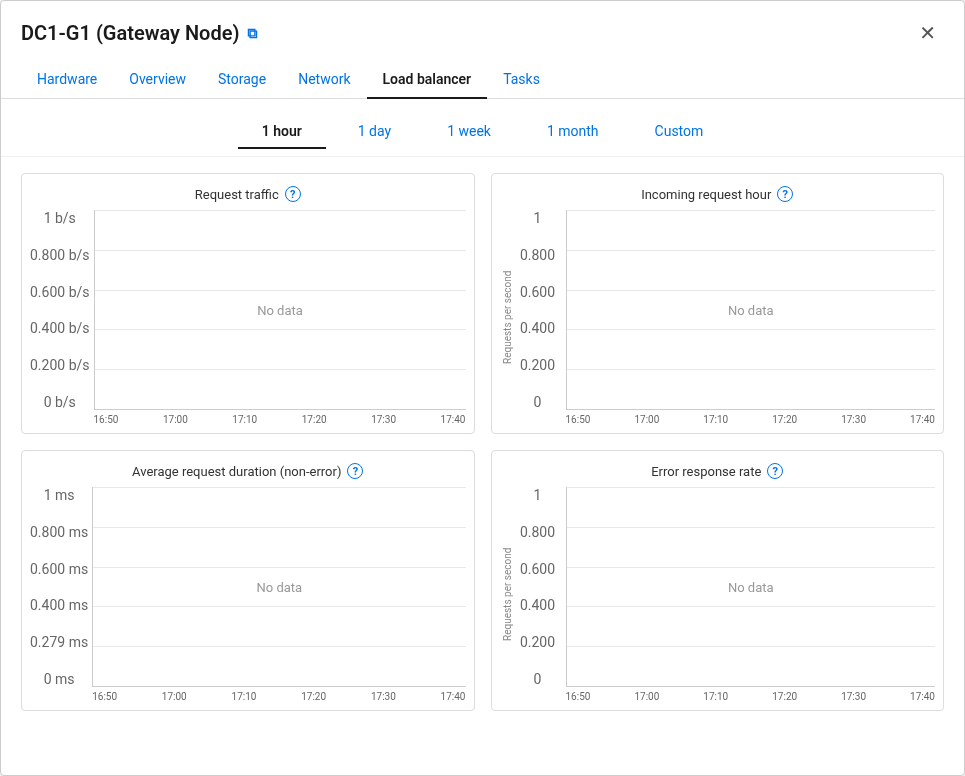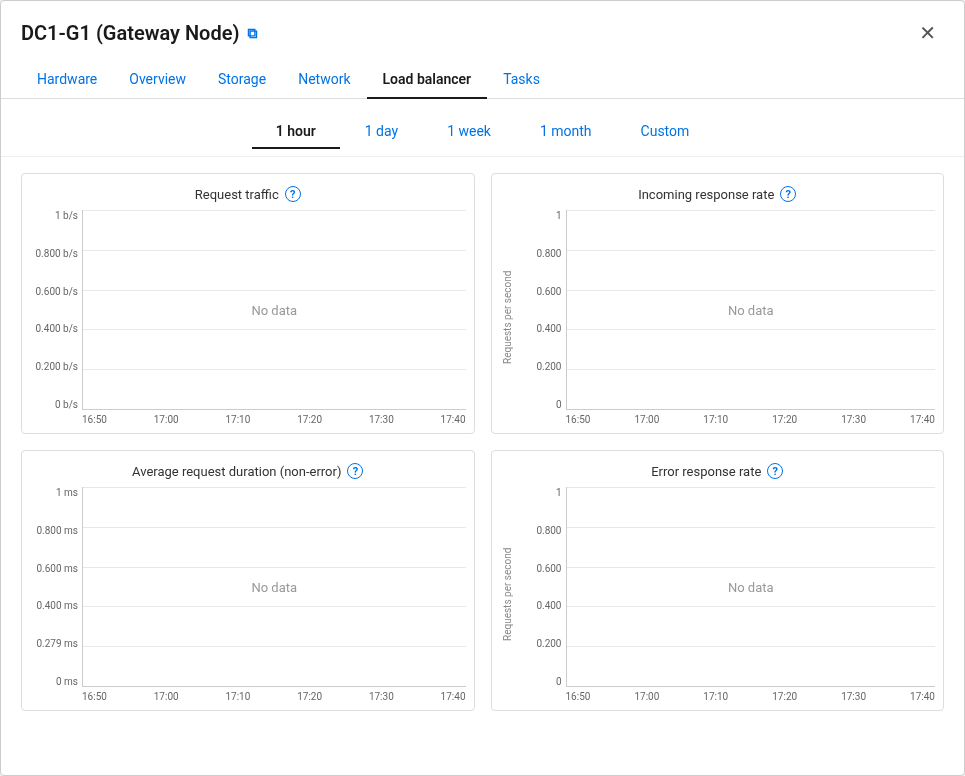--- a/index.html
+++ b/index.html
@@ -66,21 +66,21 @@
     }
     .nav-tab.active {
       color: #1a1a1a;
       border-bottom: 2px solid #1a1a1a;
       font-weight: 600;
       cursor: default;
     }
     .time-tabs {
       display: flex;
       justify-content: center;
-      gap: 1px;
+      gap: 8px;
       padding: 16px 0 8px 0;
       border-bottom: 1px solid #eee;
       align-items: center;
     }
     .time-tab {
       padding: 8px 24px;
       cursor: pointer;
       font-size: 14px;
       color: #0073e6;
       border-bottom: 2px solid transparent;
@@ -125,25 +125,25 @@
       display: inline-flex;
       align-items: center;
       justify-content: center;
       cursor: pointer;
       font-weight: bold;
     }
     .y-axis {
       display: flex;
       flex-direction: column;
       justify-content: space-between;
-      align-items: flex-end;
+      align-items: center;
       padding-right: 4px;
       min-width: 52px;
       height: 200px;
-      font-size: 10px;
+      font-size: 14px;
       color: #666;
     }
     .chart-with-yaxis {
       display: flex;
       flex-direction: row;
       width: 100%;
     }
     .chart-plot-area {
       flex: 1;
       position: relative;
@@ -249,21 +249,21 @@
             <span>17:20</span>
             <span>17:30</span>
             <span>17:40</span>
           </div>
         </div>
       </div>
     </div>
 
     <div class="chart-card">
       <div class="chart-title-row">
-        <span class="chart-title">Incoming response rate</span>
+        <span class="chart-title">Incoming request hour</span>
         <span class="help-icon">?</span>
       </div>
       <div class="chart-with-yaxis">
         <div class="y-axis-rotated">
           <span>Requests per second</span>
         </div>
         <div class="y-axis">
           <span>1</span>
           <span>0.800</span>
           <span>0.600</span>

